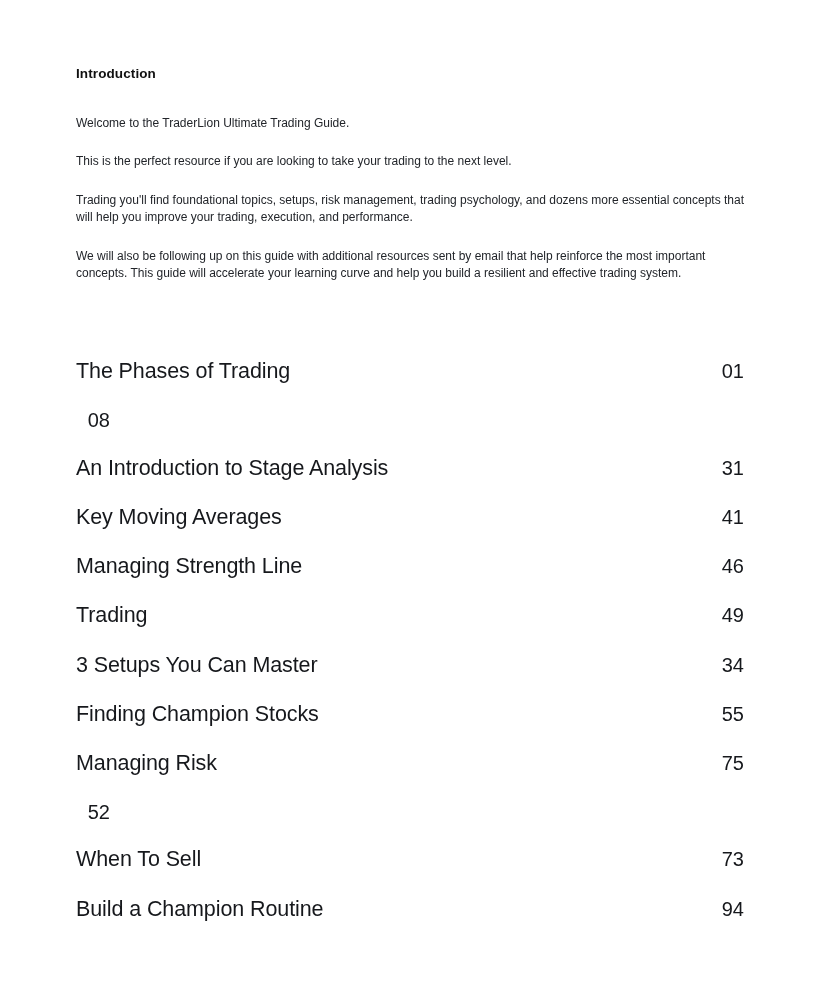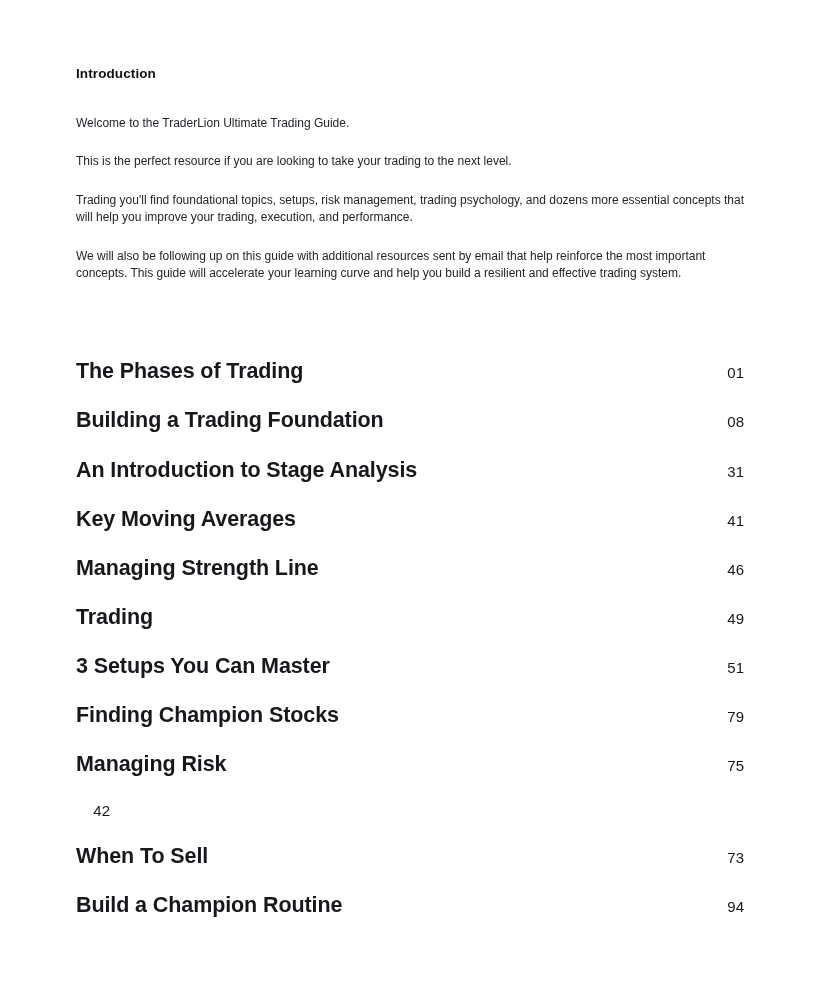--- a/index.html
+++ b/index.html
@@ -51,27 +51,27 @@
     margin-top: 78px;
   }
   .toc-row {
     display: flex;
     align-items: baseline;
     justify-content: space-between;
     margin-bottom: 25.5px;
   }
   .toc-title {
     font-size: 21.5px;
-    font-weight: bold;
+    font-weight: normal;
     color: #16181c;
     letter-spacing: -0.1px;
     line-height: 1.1;
   }
   .toc-page {
-    font-size: 15px;
+    font-size: 20px;
     font-weight: normal;
     color: #16181c;
     line-height: 1.1;
     min-width: 34px;
     text-align: right;
     padding-right: 2px;
   }
 </style>
 </head>
 <body>
@@ -89,21 +89,20 @@
     </div>
 
     <div class="toc">
 
       <div class="toc-row">
         <span class="toc-title">The Phases of Trading</span>
         <span class="toc-page">01</span>
       </div>
 
       <div class="toc-row">
-        <span class="toc-title">Building a Trading Foundation</span>
         <span class="toc-page">08</span>
       </div>
 
       <div class="toc-row">
         <span class="toc-title">An Introduction to Stage Analysis</span>
         <span class="toc-page">31</span>
       </div>
 
       <div class="toc-row">
         <span class="toc-title">Key Moving Averages</span>
@@ -115,35 +114,35 @@
         <span class="toc-page">46</span>
       </div>
 
       <div class="toc-row">
         <span class="toc-title">Trading</span>
         <span class="toc-page">49</span>
       </div>
 
       <div class="toc-row">
         <span class="toc-title">3 Setups You Can Master</span>
-        <span class="toc-page">51</span>
+        <span class="toc-page">34</span>
       </div>
 
       <div class="toc-row">
         <span class="toc-title">Finding Champion Stocks</span>
-        <span class="toc-page">79</span>
+        <span class="toc-page">55</span>
       </div>
 
       <div class="toc-row">
         <span class="toc-title">Managing Risk</span>
         <span class="toc-page">75</span>
       </div>
 
       <div class="toc-row">
-        <span class="toc-page">42</span>
+        <span class="toc-page">52</span>
       </div>
 
       <div class="toc-row">
         <span class="toc-title">When To Sell</span>
         <span class="toc-page">73</span>
       </div>
 
       <div class="toc-row">
         <span class="toc-title">Build a Champion Routine</span>
         <span class="toc-page">94</span>

